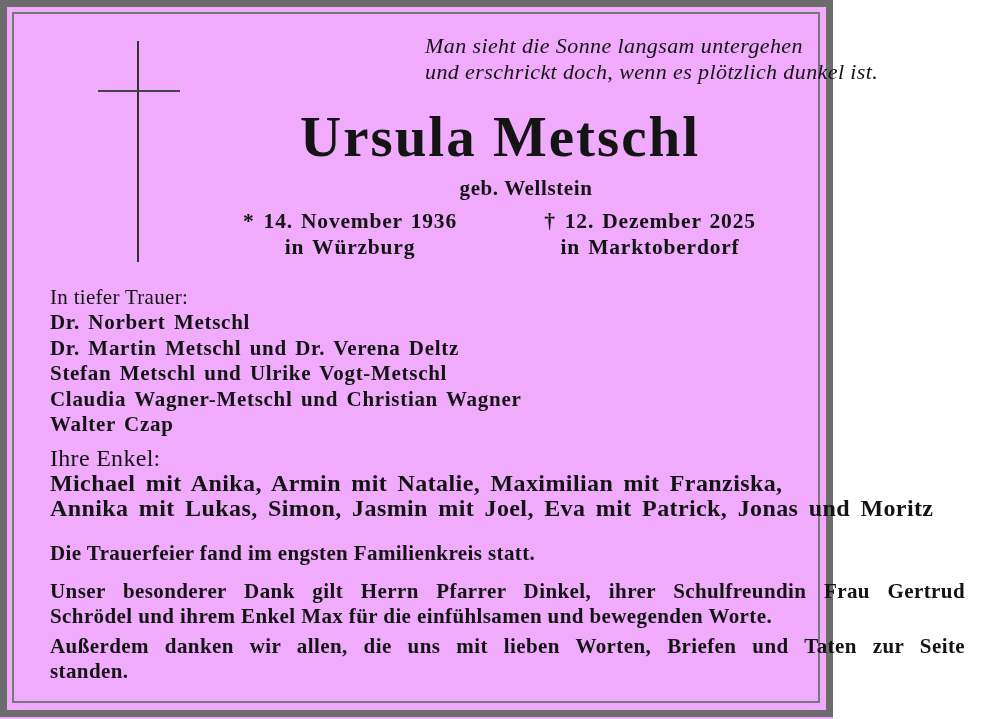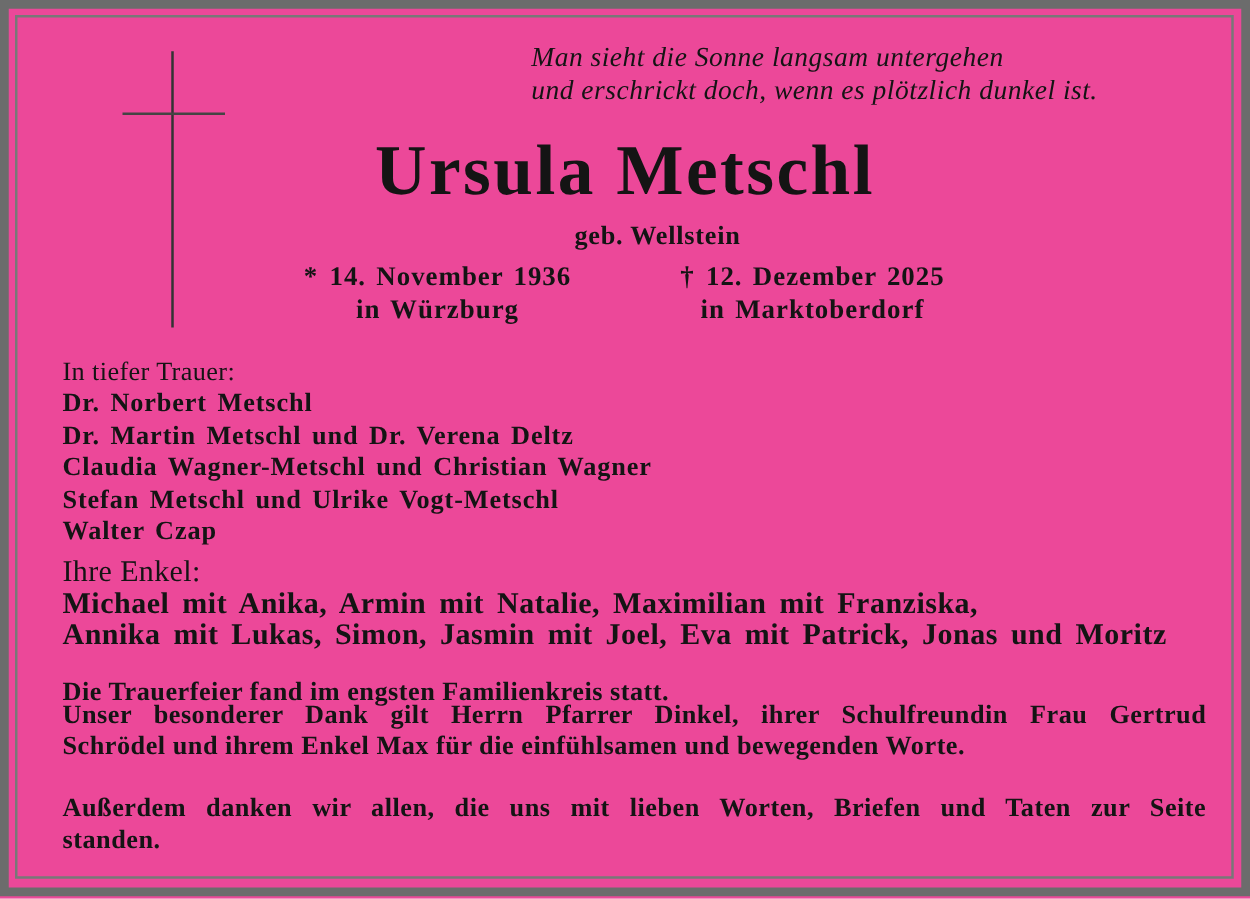--- a/index.html
+++ b/index.html
@@ -7,23 +7,23 @@
     padding: 0;
     width: 1000px;
     height: 719px;
     background: #ffffff;
     font-family: "Liberation Serif", "DejaVu Serif", serif;
     color: #141414;
     overflow: hidden;
   }
   .page {
     position: relative;
-    width: 1000px;
+    width: 833px;
     height: 719px;
-    background: #ec4899;
+    background: #f0abfc;
   }
   
   .frame-outer {
     position: absolute;
     left: 0; top: 0; right: 0; bottom: 2px;
     border: 7px solid #6c6c6c;
     box-sizing: border-box;
   }
   .frame-inner {
     position: absolute;
@@ -113,21 +113,21 @@
   .para {
     position: absolute;
     left: 50px;
     width: 915px;
     font-size: 21px;
     line-height: 25.4px;
     letter-spacing: 0.4px;
     font-weight: bold;
   }
   .para-funeral    { top: 541px; }
-  .para-thanks     { top: 559px; }
+  .para-thanks     { top: 579px; }
   .para-additional { top: 634px; }
   .jline {
     text-align: justify;
     text-align-last: justify;
   }
 </style>
 </head>
 <body>
 
 <div class="page">
@@ -156,22 +156,22 @@
 
   <div class="date-col death">
     <div><span class="sym">†</span><span>12. Dezember 2025</span></div>
     <div>in Marktoberdorf</div>
   </div>
 
   <div class="block mourners">
     <div class="intro-line">In tiefer Trauer:</div>
     <div class="bold-line">Dr. Norbert Metschl</div>
     <div class="bold-line">Dr. Martin Metschl und Dr. Verena Deltz</div>
+    <div class="bold-line">Stefan Metschl und Ulrike Vogt-Metschl</div>
     <div class="bold-line">Claudia Wagner-Metschl und Christian Wagner</div>
-    <div class="bold-line">Stefan Metschl und Ulrike Vogt-Metschl</div>
     <div class="bold-line">Walter Czap</div>
   </div>
 
   <div class="block enkel">
     <div class="intro-line">Ihre Enkel:</div>
     <div class="bold-line">Michael mit Anika, Armin mit Natalie, Maximilian mit Franziska,</div>
     <div class="bold-line">Annika mit Lukas, Simon, Jasmin mit Joel, Eva mit Patrick, Jonas und Moritz</div>
   </div>
 
   <div class="para para-funeral">

